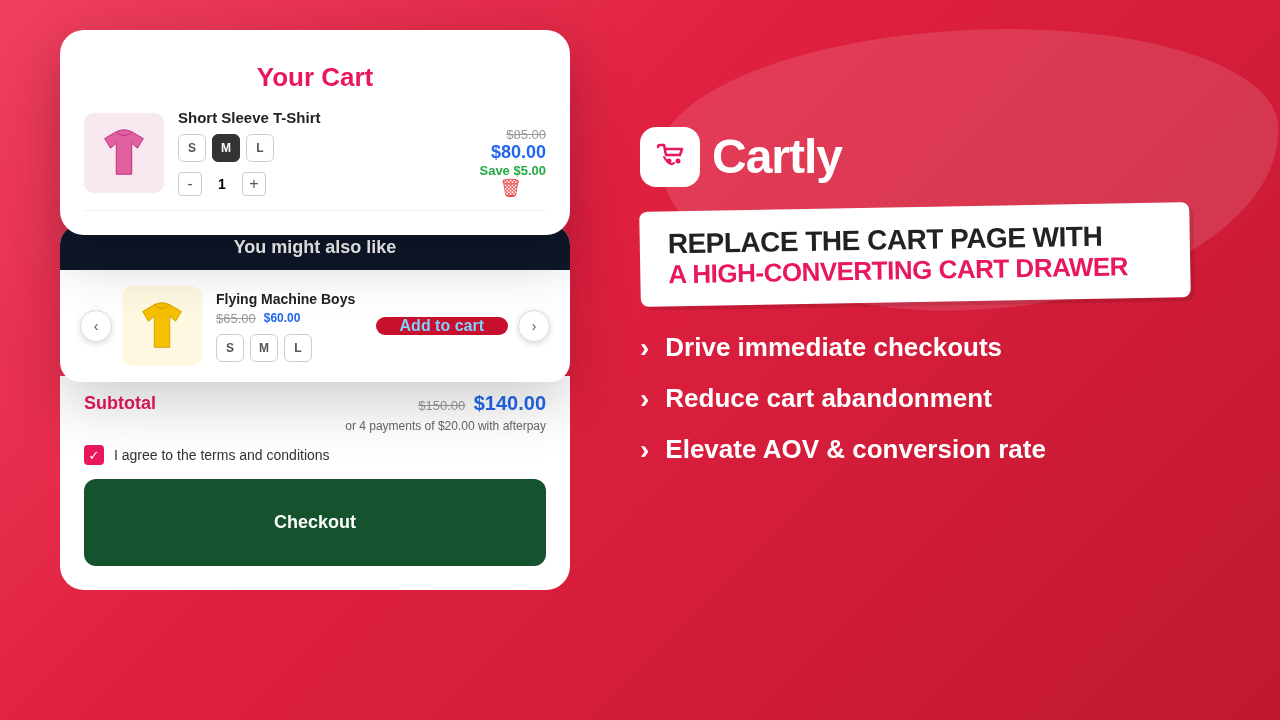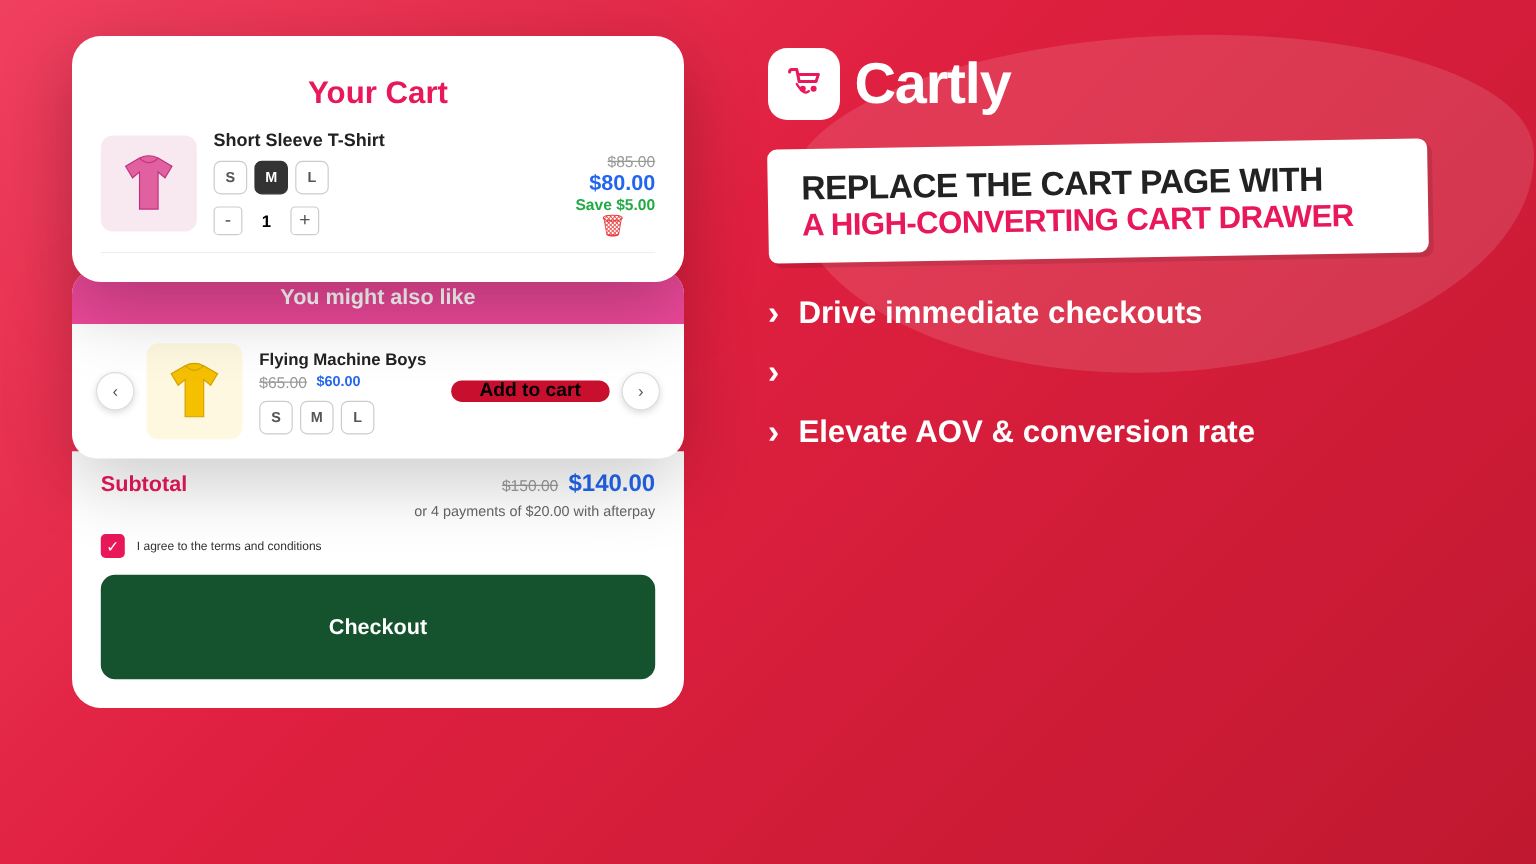--- a/index.html
+++ b/index.html
@@ -160,21 +160,21 @@
       border-radius: 20px;
       margin-top: -10px;
       padding: 0;
       box-shadow: 0 20px 60px rgba(0,0,0,0.2);
       position: relative;
       z-index: 1;
       overflow: hidden;
     }
 
     .upsell-header {
-      background: #ec4899;
+      background: #0f172a;
       padding: 12px 32px;
       text-align: center;
     }
 
     .upsell-title {
       color: white;
       font-size: 18px;
       font-weight: 700;
     }
 
@@ -252,21 +252,21 @@
     }
 
     .upsell-sizes {
       display: flex;
       gap: 6px;
       margin-bottom: 0;
     }
 
     .add-to-cart-btn {
       background: #c8102e;
-      color: #000000;
+      color: #7dd3fc;
       border: none;
       border-radius: 10px;
       padding: 0 24px;
       font-size: 16px;
       font-weight: 700;
       cursor: pointer;
       white-space: nowrap;
       flex-shrink: 0;
     }
 
@@ -332,21 +332,21 @@
       border-radius: 4px;
       display: flex;
       align-items: center;
       justify-content: center;
       color: white;
       font-size: 13px;
       flex-shrink: 0;
     }
 
     .terms-label {
-      font-size: 10px;
+      font-size: 14px;
       color: #333;
     }
 
     .checkout-btn {
       background: #14532d;
       color: white;
       border: none;
       border-radius: 12px;
       width: 100%;
       padding: 33px;
@@ -357,20 +357,21 @@
 
     
     .right-section {
       position: absolute;
       right: 40px;
       top: 0;
       width: 650px;
       height: 592px;
       display: flex;
       flex-direction: column;
+      justify-content: center;
       padding: 40px 50px;
     }
 
     
     .logo-area {
       display: flex;
       align-items: center;
       gap: 12px;
       margin-bottom: 20px;
     }
@@ -571,19 +572,20 @@
     <div class="brush-line2">A HIGH-CONVERTING CART DRAWER</div>
   </div>
 
   <ul class="features-list">
     <li class="feature-item">
       <span class="feature-chevron">›</span>
       <span class="feature-text">Drive immediate checkouts</span>
     </li>
     <li class="feature-item">
       <span class="feature-chevron">›</span>
+      <span class="feature-text">Reduce cart abandonment</span>
     </li>
     <li class="feature-item">
       <span class="feature-chevron">›</span>
       <span class="feature-text">Elevate AOV &amp; conversion rate</span>
     </li>
   </ul>
 </div>
 
 </body></html>

